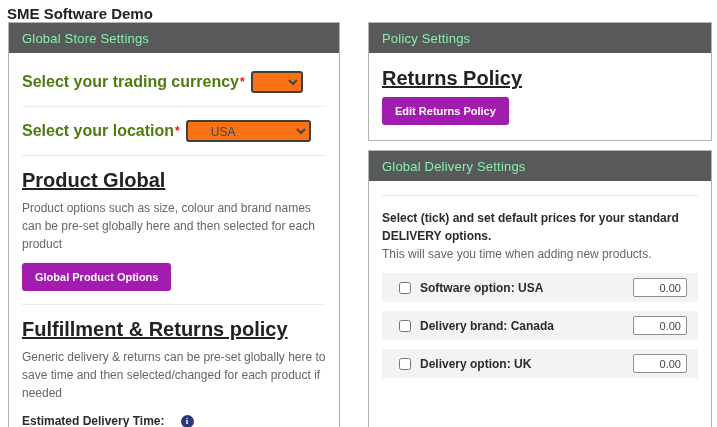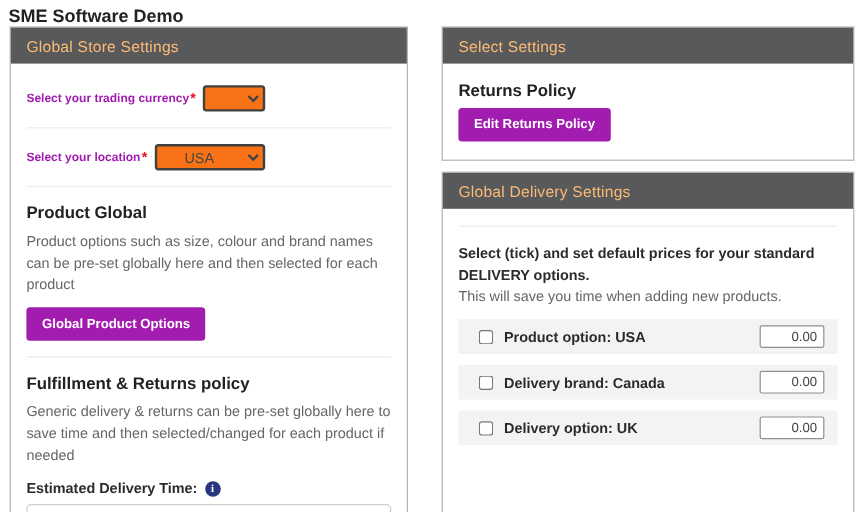--- a/index.html
+++ b/index.html
@@ -14,51 +14,51 @@
     position: absolute; top: 5px; left: 7px;
     font-size: 15px; font-weight: bold; color: #222;
   }
   .panel {
     background: #fff;
     border: 1px solid #b3b3b3;
     position: absolute;
   }
   .panel-rel { position: relative; border: 1px solid #b3b3b3; background: #fff; }
   .panel-header {
-    background: #58595b; color: #fdba74;
+    background: #58595b; color: #86efac;
     font-size: 13px; letter-spacing: .2px;
     padding: 8px 13px; height: 30px;
   }
   #left-panel  { left: 8px;  top: 22px; width: 332px; height: 500px; }
   #right-col   { position: absolute; left: 368px; top: 22px; width: 344px; }
   #delivery-panel { margin-top: 9px; height: 420px; }
   .panel-body { padding: 12px 13px; }
   .field-row { display: flex; align-items: center; margin: 6px 0; }
-  .field-label { font-size: 10px; font-weight: bold; color: #a21caf; }
+  .field-label { font-size: 16px; font-weight: bold; color: #4d7c0f; }
   .req { color: #e8112d; font-size: 12px; font-weight: bold; vertical-align: top; margin: 0 6px 0 1px; }
   select {
     font-family: "Liberation Sans", sans-serif;
     font-size: 12px; color: #444;
     border: 2px solid #404040; border-radius: 3px;
     padding: 2px 19px; height: 22px; background: #f97316;
   }
   #currency-select { width: 52px; }
-  #location-select { width: 92px; }
+  #location-select { width: 125px; }
   .hr { border: none; border-top: 1px solid #ececec; margin: 13px 0; }
-  .section-heading { font-size: 14px; font-weight: bold; color: #222; margin: 2px 0 7px 0; }
+  .section-heading { font-size: 20px; font-weight: bold; color: #222; margin: 2px 0 7px 0; text-decoration: underline; }
   .desc { font-size: 12px; color: #666; line-height: 1.5; margin-bottom: 10px; }
   .cyan-btn {
     display: inline-block;
     background: #a21caf; color: #fff;
     font-family: "Liberation Sans", sans-serif;
     font-size: 11px; font-weight: bold;
     border: none; border-radius: 3px;
     padding: 8px 13px; cursor: pointer;
   }
-  .input-label { font-size: 12px; font-weight: bold; color: #2b2b2b; margin: 12px 0 6px 0; display: flex; align-items: center; gap: 6px; }
+  .input-label { font-size: 12px; font-weight: bold; color: #2b2b2b; margin: 12px 0 6px 0; display: flex; align-items: center; gap: 16px; }
   .info-icon {
     display: inline-flex; align-items: center; justify-content: center;
     width: 13px; height: 13px; border-radius: 50%;
     background: #28387e; color: #fff;
     font-size: 9px; font-weight: bold; font-family: "Liberation Serif", serif;
   }
   .text-input {
     width: 100%; height: 25px;
     border: 1px solid #ccc; border-radius: 4px;
     padding: 0 9px; font-size: 12px; color: #888;
@@ -133,37 +133,37 @@
 
     
     
 
   </div>
 </div>
 
 <div id="right-col">
 
   <div class="panel-rel">
-    <div class="panel-header">Select Settings</div>
+    <div class="panel-header">Policy Settings</div>
     <div class="panel-body" style="padding-bottom:15px;">
       <div class="section-heading">Returns Policy</div>
       <button class="cyan-btn">Edit Returns Policy</button>
     </div>
   </div>
 
   <div class="panel-rel" id="delivery-panel">
     <div class="panel-header">Global Delivery Settings</div>
     <div class="panel-body">
       <hr class="hr" style="margin-top:2px;">
       <div class="instruction-bold">Select (tick) and set default prices for your standard DELIVERY options.</div>
       <div class="instruction-sub">This will save you time when adding new products.</div>
 
       <div class="delivery-row">
         <input type="checkbox" style="">
-        <span class="delivery-label">Product option: USA</span>
+        <span class="delivery-label">Software option: USA</span>
         <input class="price-input" type="text" value="0.00" style="">
       </div>
       <div class="delivery-row">
         <input type="checkbox" style="">
         <span class="delivery-label">Delivery brand: Canada</span>
         <input class="price-input" type="text" value="0.00" style="">
       </div>
       <div class="delivery-row">
         <input type="checkbox" style="">
         <span class="delivery-label">Delivery option: UK</span>

